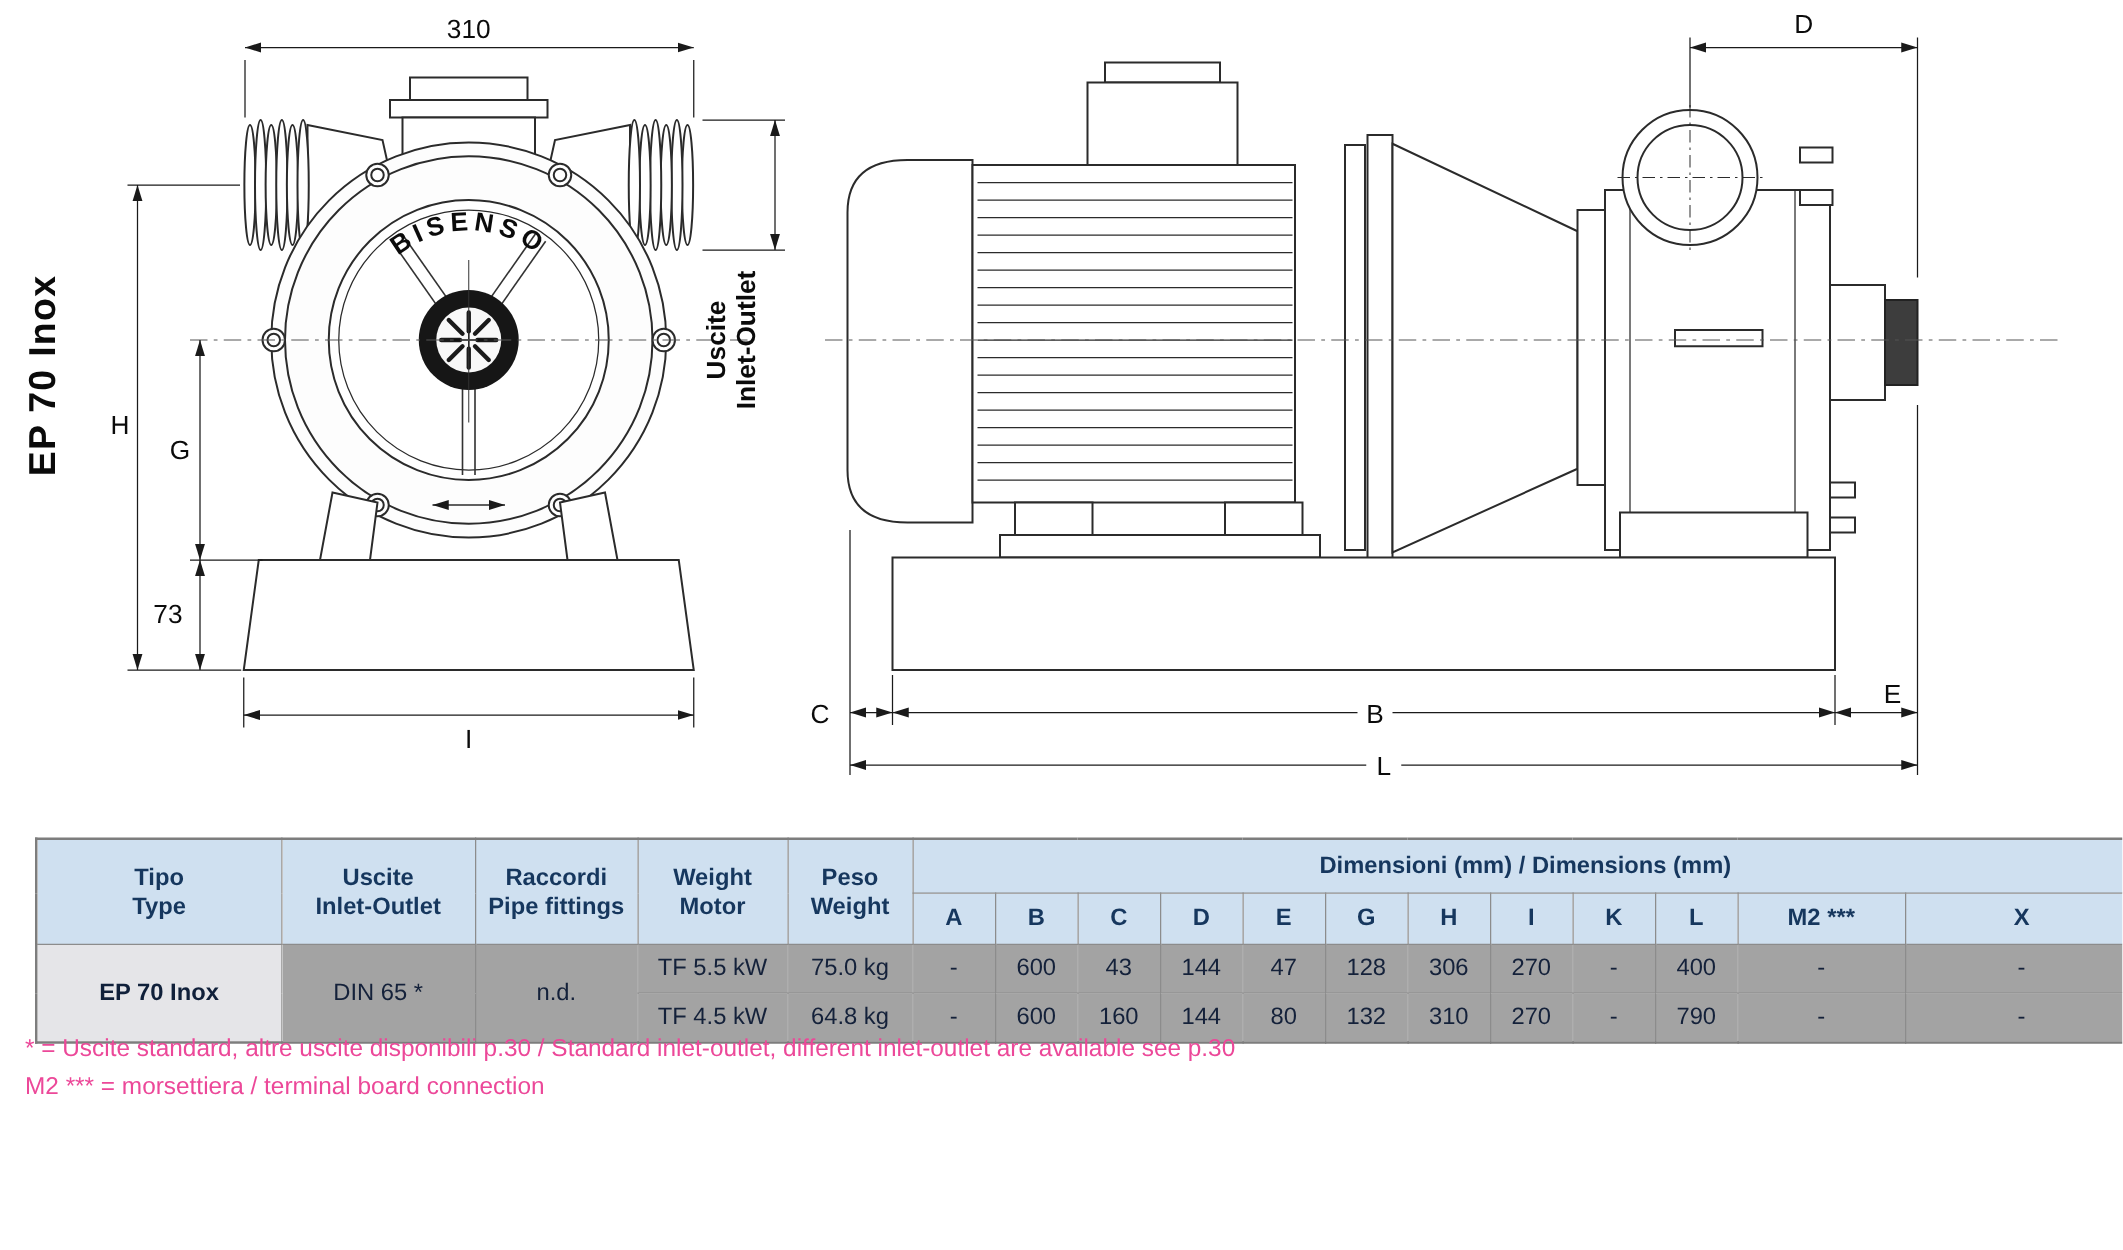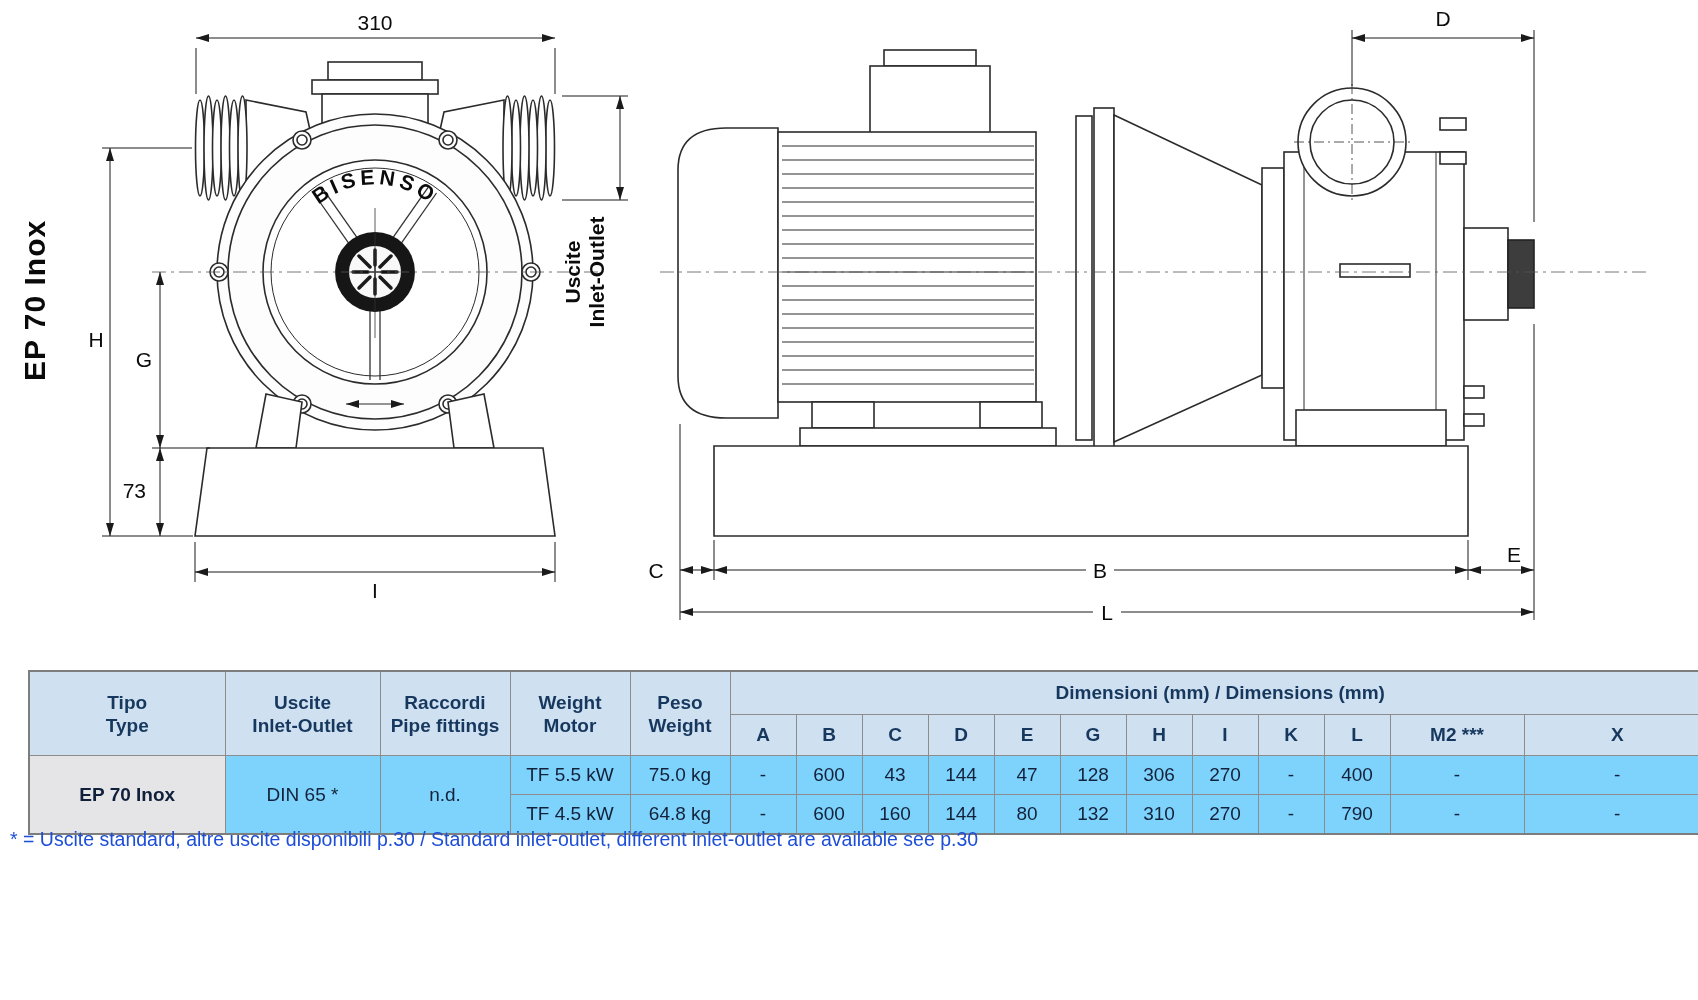--- a/index.html
+++ b/index.html
@@ -12,25 +12,25 @@
     writing-mode:vertical-rl;transform:rotate(180deg);text-align:center;
     font-size:30px;font-weight:bold;color:#0a0a0a;letter-spacing:1px;}
   
   #spec-table-wrap{position:absolute;left:8px;top:670px;width:1682px;margin-left:20px;}
   table.spec{border-collapse:collapse;table-layout:fixed;width:1682px;border:2px solid #7d7d7d;}
   table.spec th,table.spec td{border:1px solid #8c8c8c;text-align:center;vertical-align:middle;
     font-size:19px;padding:0 2px;overflow:hidden;}
   table.spec thead th{background:#cfe0f0;color:#16375e;font-weight:bold;}
   table.spec thead tr.r1 th{height:42px;}
   table.spec thead tr.r2 th{height:40px;}
-  table.spec tbody td{height:38px;color:#14213a;background:#7dd3fc;font-weight:normal;}
+  table.spec tbody td{height:38px;color:#14213a;background:#a3a3a3;font-weight:normal;}
   table.spec td.type-cell{background:#e5e5e8;font-weight:bold;color:#10203a;}
   .hline{line-height:23px;}
   
-  #footnotes{position:absolute;left:10px;top:824px;font-size:19.5px;line-height:30px;color:#1d4ed8;}
+  #footnotes{position:absolute;left:20px;top:824px;font-size:19.5px;line-height:30px;color:#ec4899;}
 </style>
 </head>
 <body>
 
 <div id="screen">
 
   <div id="model-label">EP 70 Inox</div>
 
   <svg style="position:absolute;left:10px;top:0px" width="630" height="645" viewBox="0 0 630 645">
     <defs>
@@ -350,15 +350,16 @@
           <td>790</td>
           <td>-</td>
           <td>-</td>
         </tr>
       </tbody>
     </table>
   </div>
 
   <div id="footnotes">
     <div>* = Uscite standard, altre uscite disponibili p.30 / Standard inlet-outlet, different inlet-outlet are available see p.30</div>
+    <div>M2 *** = morsettiera / terminal board connection</div>
   </div>
 
 </div>
 
 </body></html>

